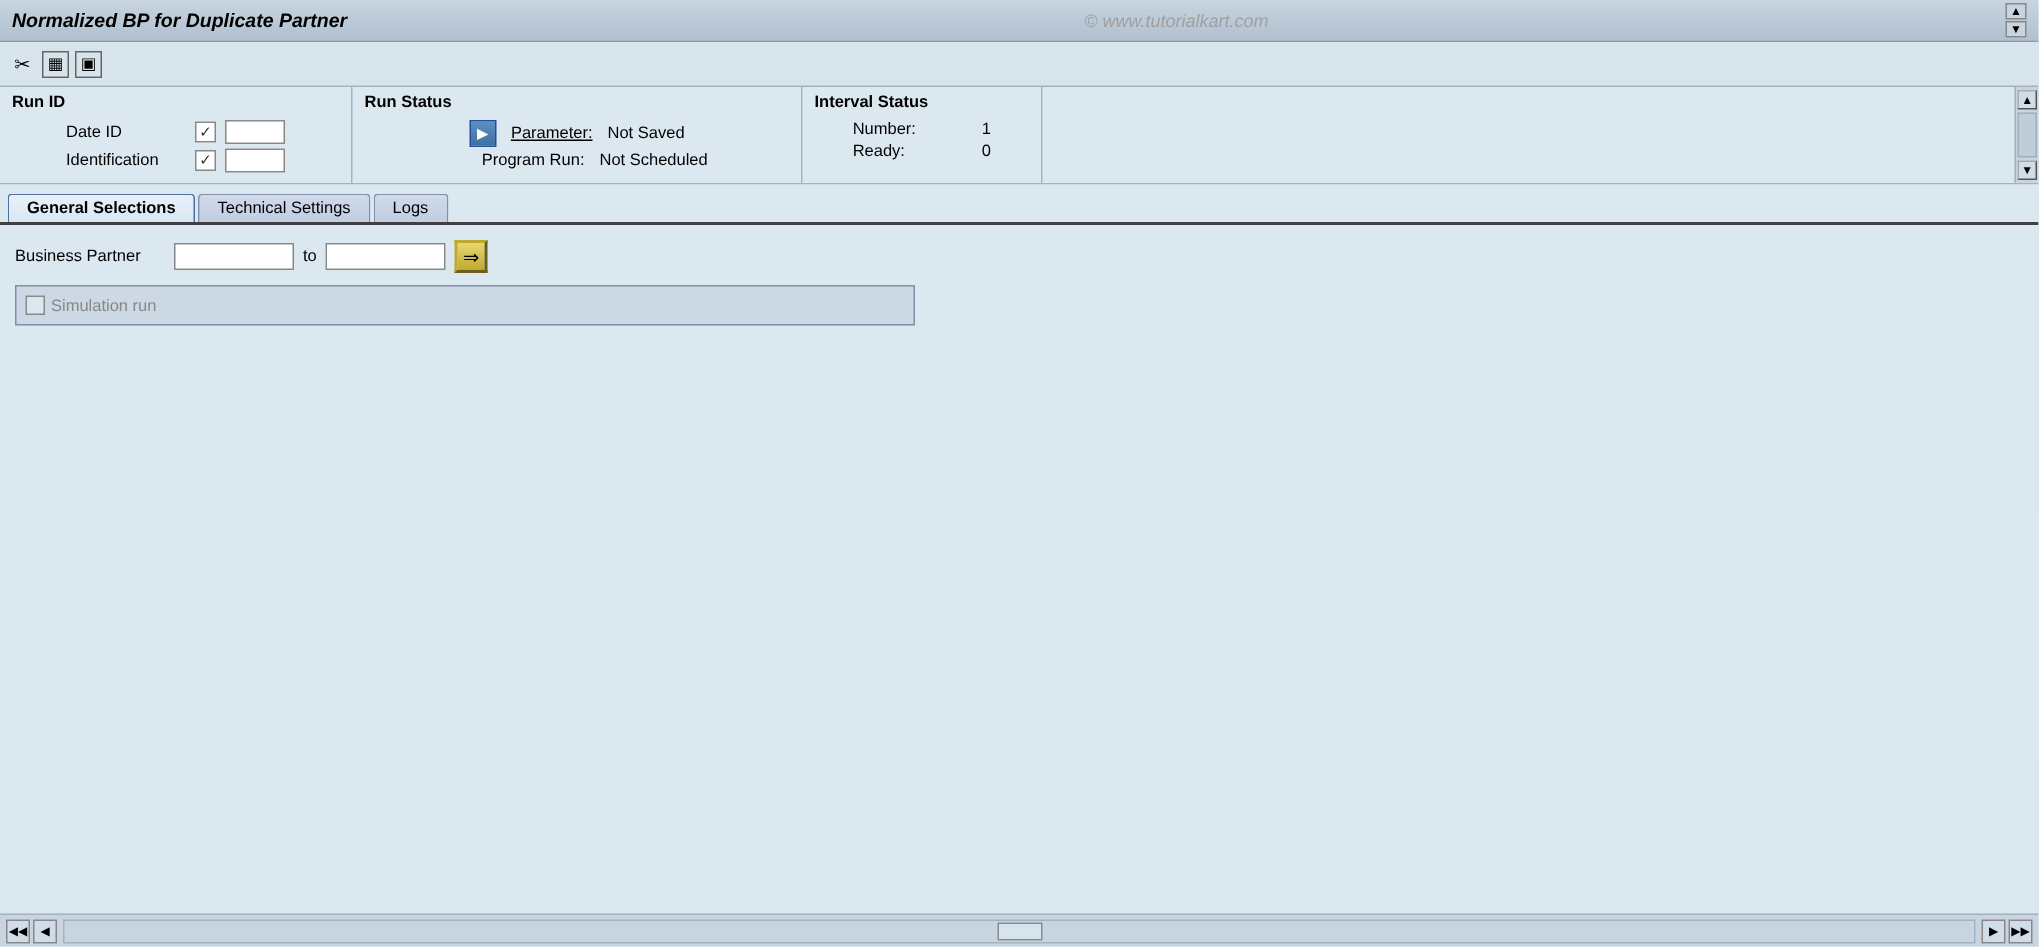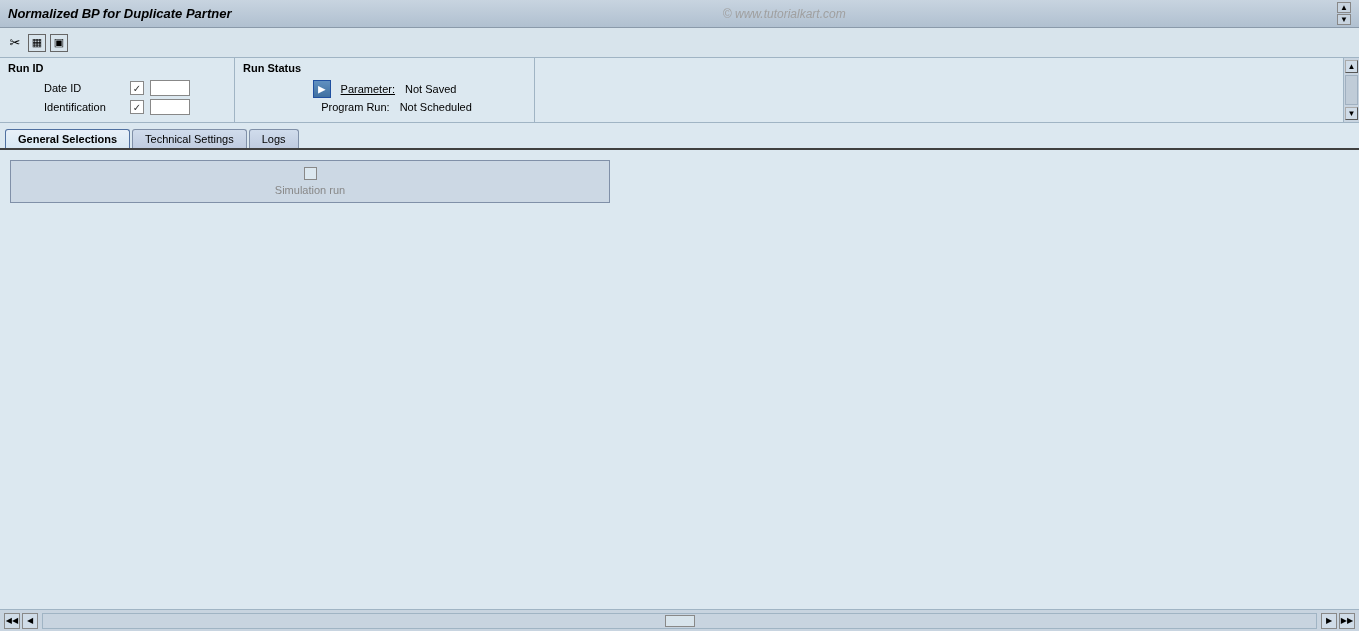--- a/index.html
+++ b/index.html
@@ -219,21 +219,20 @@
     .type-of-run-title {
       font-size: 11px;
       font-weight: bold;
       color: #000;
       margin-bottom: 6px;
     }
     .sim-run-row {
       display: flex;
       align-items: center;
       gap: 4px;
-      flex-direction: column;
     }
     .sim-checkbox {
       width: 13px;
       height: 13px;
       border: 1px solid #888;
       background: #dce8f0;
       display: inline-block;
     }
     .sim-label {
       font-size: 11px;
@@ -334,20 +333,31 @@
         <div class="status-icon" style="margin-right:4px;">▶</div>
         <span class="field-label" style="min-width:auto; margin-right:4px;text-decoration:underline;">Parameter:</span>
         <span class="field-value">Not Saved</span>
       </div>
       <div class="field-row" style="padding-left:24px;">
         <span class="field-label" style="min-width:auto; margin-right:4px;">Program Run:</span>
         <span class="field-value">Not Scheduled</span>
       </div>
     </div>
 
+    <div class="info-panel panel-interval-status">
+      <div class="info-panel-title">Interval Status</div>
+      <div class="field-row">
+        <span class="field-label">Number:</span>
+        <span class="field-value">1</span>
+      </div>
+      <div class="field-row">
+        <span class="field-label">Ready:</span>
+        <span class="field-value">0</span>
+      </div>
+    </div>
 
     <div style="margin-left:auto; display:flex; flex-direction:column; width:16px; border-left:1px solid #a0b4c4; background:#c8d4e0; align-items:center; padding:2px 0; justify-content:space-between;">
       <div style="width:13px;height:13px;background:#d0dce8;border:1px outset #aaa;display:flex;align-items:center;justify-content:center;font-size:8px;cursor:pointer;">▲</div>
       <div style="flex:1;width:13px;background:#c0ccd8;border:1px solid #a0b0c0;margin:2px 0;"></div>
       <div style="width:13px;height:13px;background:#d0dce8;border:1px outset #aaa;display:flex;align-items:center;justify-content:center;font-size:8px;cursor:pointer;">▼</div>
     </div>
   </div>
 
   <div class="tabs-container">
     <div class="tab active">
@@ -356,20 +366,29 @@
     <div class="tab">
       <span>Technical Settings</span>
     </div>
     <div class="tab">
       <span>Logs</span>
     </div>
   </div>
 
   <div class="tab-content">
 
+    <div class="bp-row">
+      <span class="bp-label">Business Partner</span>
+      <input class="bp-input" type="text" value="" style="">
+      <span class="bp-to">to</span>
+      <input class="bp-input" type="text" value="" style="">
+      <div class="bp-arrow-btn">
+        <span>⇒</span>
+      </div>
+    </div>
 
     <div class="type-of-run-box">
       <div class="sim-run-row">
         <div class="sim-checkbox"></div>
         <span class="sim-label">Simulation run</span>
       </div>
     </div>
   </div>
 
   <div class="bottom-bar">

